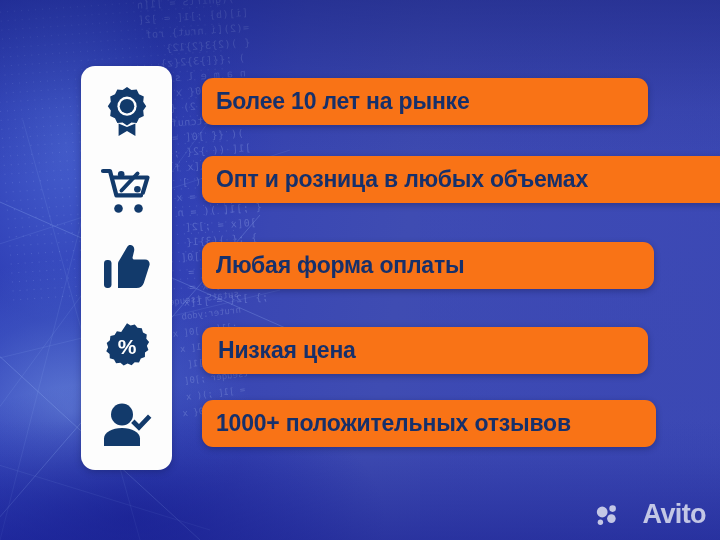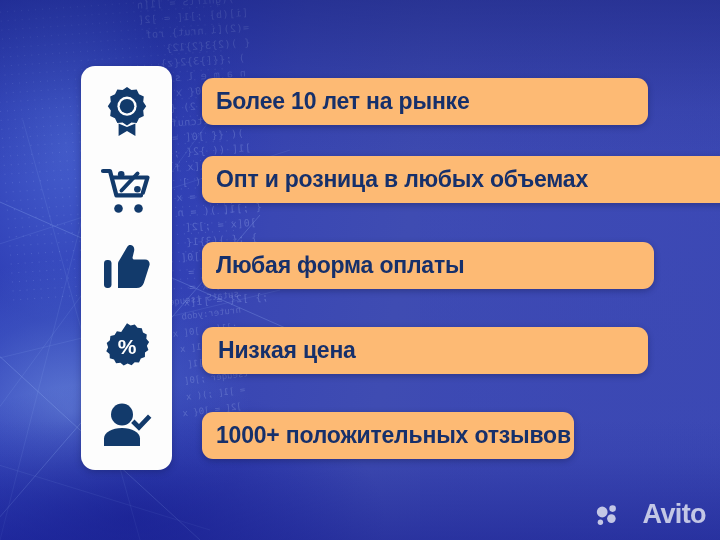--- a/index.html
+++ b/index.html
@@ -168,41 +168,41 @@
   .bars {
     position: absolute;
     left: 202px; top: 78px;
     width: 454px;
     height: 382px;
   }
   .bar {
     position: absolute;
     left: 0;
     height: 47px;
-    background: #fdba74;
+    background: #f97316;
     border-radius: 11px;
     box-shadow: 0 2px 6px rgba(8,14,55,0.32);
     display: flex;
     align-items: center;
     box-sizing: border-box;
     padding-left: 14px;
   }
   .bar-label {
     font-family: "Liberation Sans", sans-serif;
     font-weight: bold;
     font-size: 23px;
     letter-spacing: -0.2px;
     color: #16306b;
     white-space: nowrap;
   }
   .bar-0 { top: 0px;   width: 446px; }
   .bar-1 { top: 78px;  width: 534px; }
   .bar-2 { top: 164px; width: 452px; }
   .bar-3 { top: 249px; width: 446px; padding-left: 16px; }
-  .bar-4 { top: 334px; width: 372px; }
+  .bar-4 { top: 322px; width: 454px; }
 
   
   .watermark {
     position: absolute;
     right: 14px; bottom: 12px;
     display: flex;
     align-items: center;
     gap: 24px;
     opacity: 0.80;
   }

